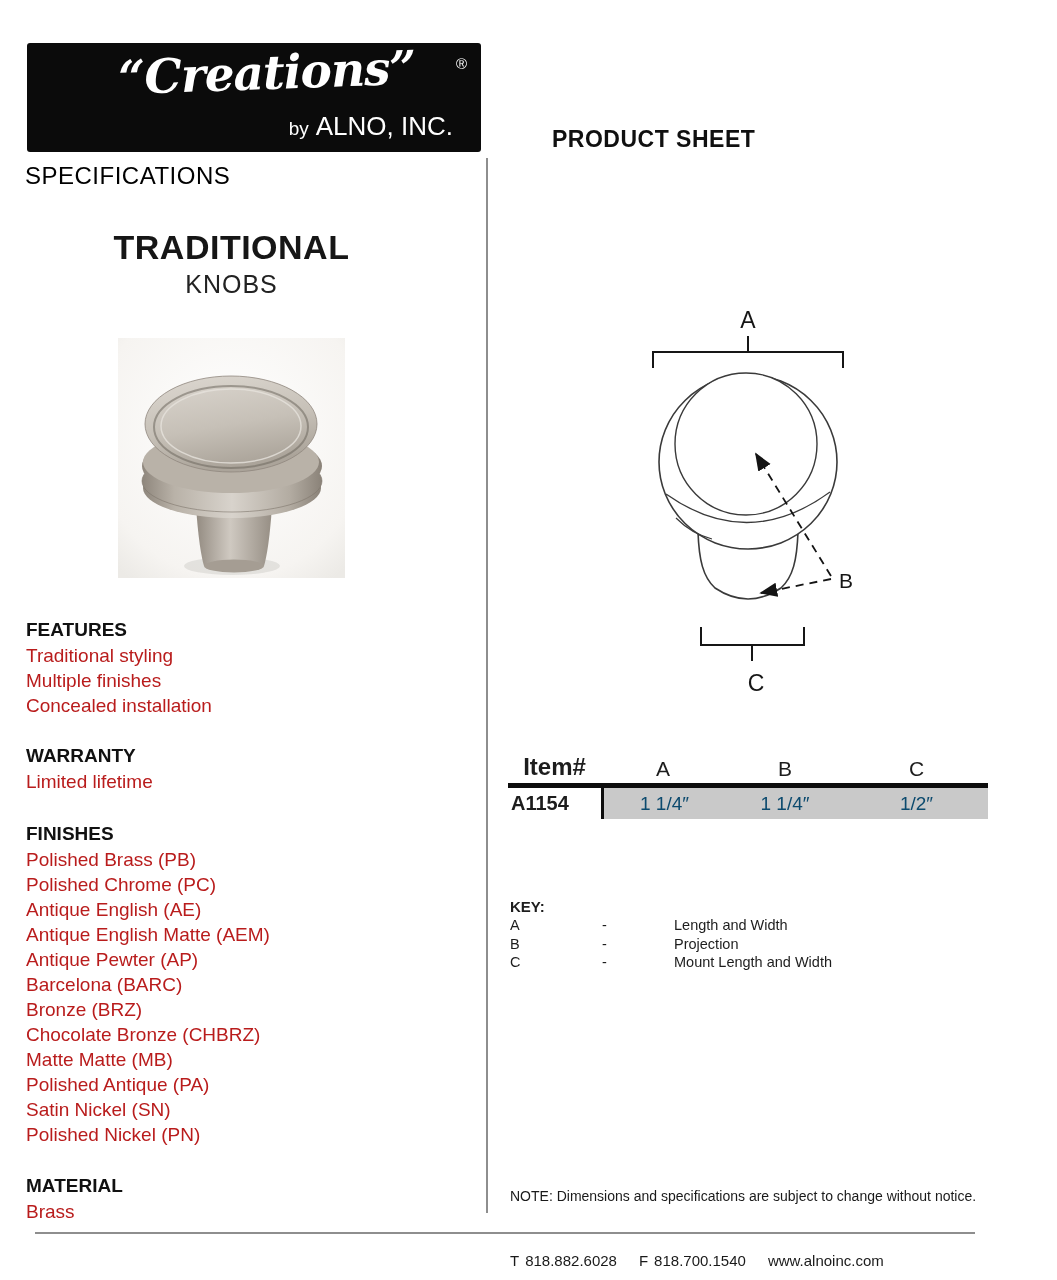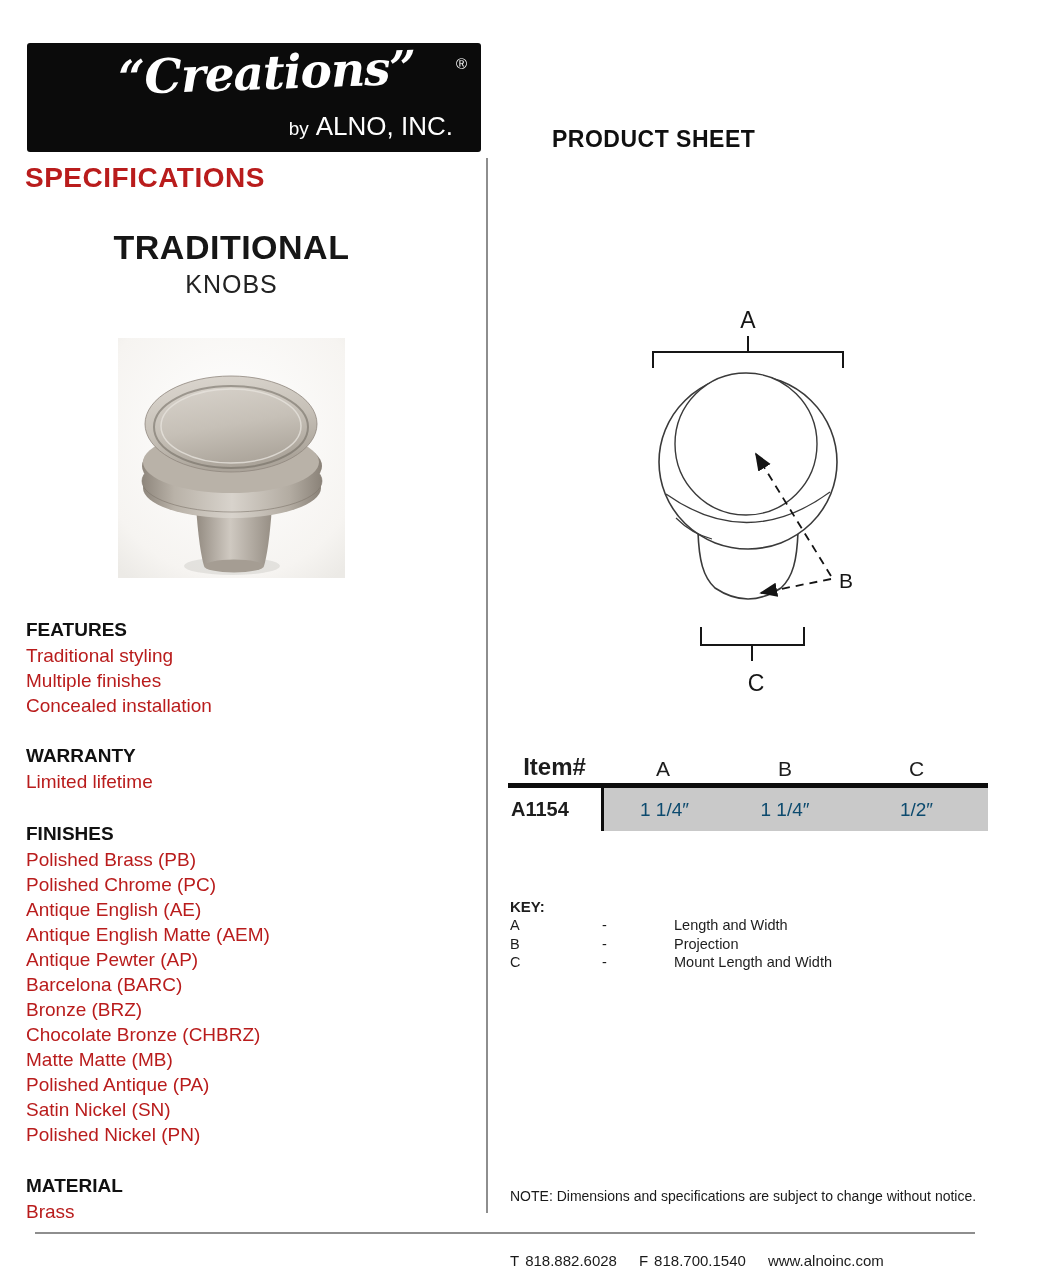--- a/index.html
+++ b/index.html
@@ -22,21 +22,21 @@
     font-family:"DejaVu Serif", serif; font-style:italic; font-weight:700;
     font-size:47px; letter-spacing:-1px; transform:rotate(-2deg);
     white-space:nowrap; text-align:center;
   }
   .logo-reg { position:absolute; right:14px; top:12px; font-size:15px; font-weight:400; font-family:"Liberation Sans",sans-serif; font-style:normal; }
   .logo-byline { position:absolute; right:28px; bottom:10px; white-space:nowrap; }
   .logo-by { font-size:19px; margin-right:7px; }
   .logo-company { font-size:26px; letter-spacing:0px; font-weight:500; }
 
   
-  .spec-title { left:25px; top:162px; font-size:28px; font-weight:700; color:#b91c1c; letter-spacing:.5px; }
+  .spec-title { left:25px; top:162px; font-size:24px; font-weight:400; color:#000000; letter-spacing:.5px; }
   .product-sheet-title { left:552px; top:126px; font-size:23px; font-weight:700; color:#101010; letter-spacing:.5px; }
 
   .divider-v { left:486px; top:158px; width:2px; height:1055px; background:#8e8e8e; }
   .divider-h { left:35px; top:1232px; width:940px; height:2px; background:#8e8e8e; }
 
   .family-block { left:0px; top:228px; width:463px; text-align:center; }
   .family-title { font-size:34px; font-weight:700; color:#161616; letter-spacing:.5px; }
   .family-sub { font-size:25px; font-weight:400; color:#222; margin-top:3px; letter-spacing:1px; }
 
   
@@ -51,21 +51,21 @@
   .diagram { left:600px; top:290px; width:320px; height:420px; }
   .diagram text { font-family:"Liberation Sans",sans-serif; fill:#161616; }
 
   
   .dim-table { left:508px; top:753px; width:480px; }
   .thead { display:flex; height:30px; align-items:flex-end; }
   .th { text-align:center; font-size:21px; padding-bottom:2px; }
   .th-item { width:93px; font-size:24px; font-weight:700; }
   .th-a { width:124px; } .th-b { width:120px; } .th-c { width:143px; }
   .thick-rule { height:5px; background:#0d0d0d; }
-  .trow { display:flex; height:43px; }
+  .trow { display:flex; height:31px; }
   .td-item { width:93px; background:#fff; font-size:20px; font-weight:700; display:flex; align-items:center; padding-left:3px; }
   .td-vline { width:3px; background:#0d0d0d; }
   .gray-band { display:flex; background:#c9c9c9; }
   .td { display:flex; align-items:center; justify-content:center; font-size:19px; color:#0c4a6e; }
   .td-a { width:121px; } .td-b { width:120px; } .td-c { width:143px; }
 
   
   .key-block { left:510px; top:897px; width:440px; }
   .key-heading { font-size:15px; font-weight:700; line-height:19px; }
   .key-row { display:flex; font-size:14.5px; line-height:18.5px; }

